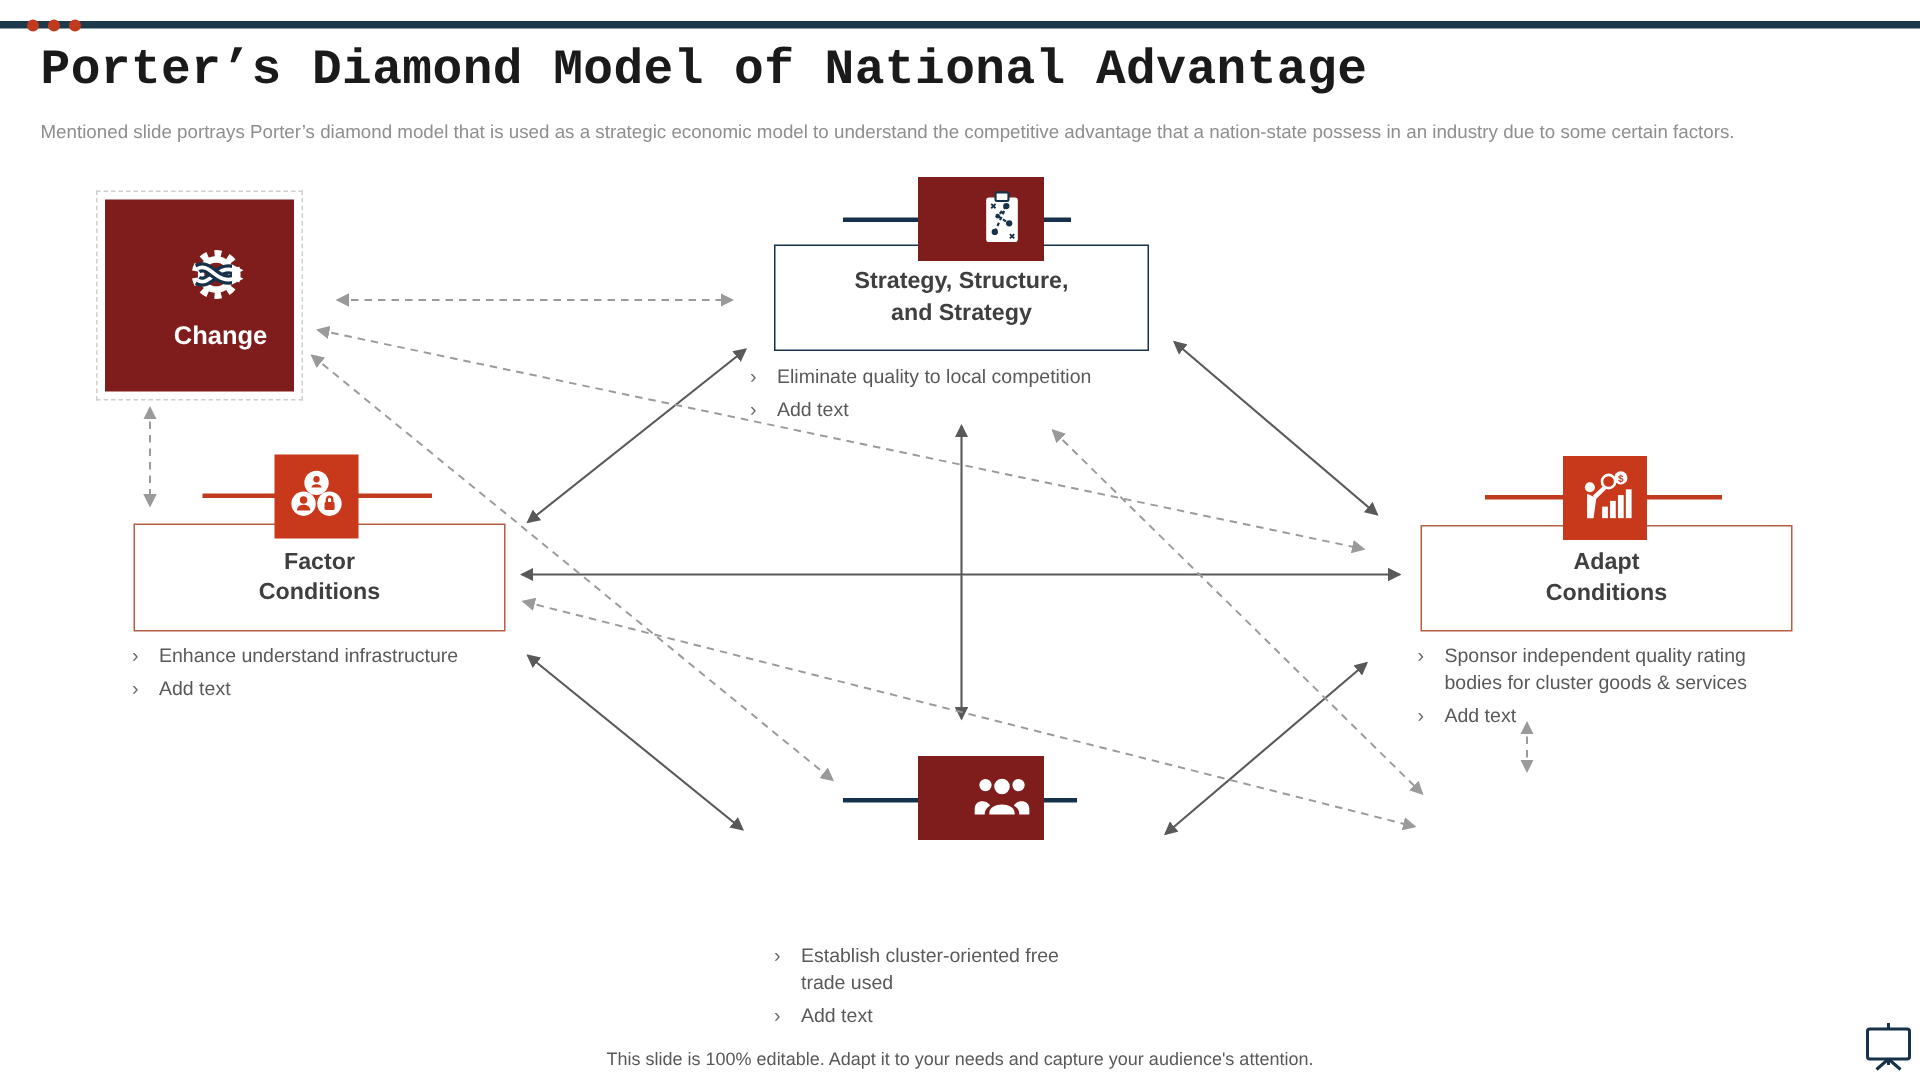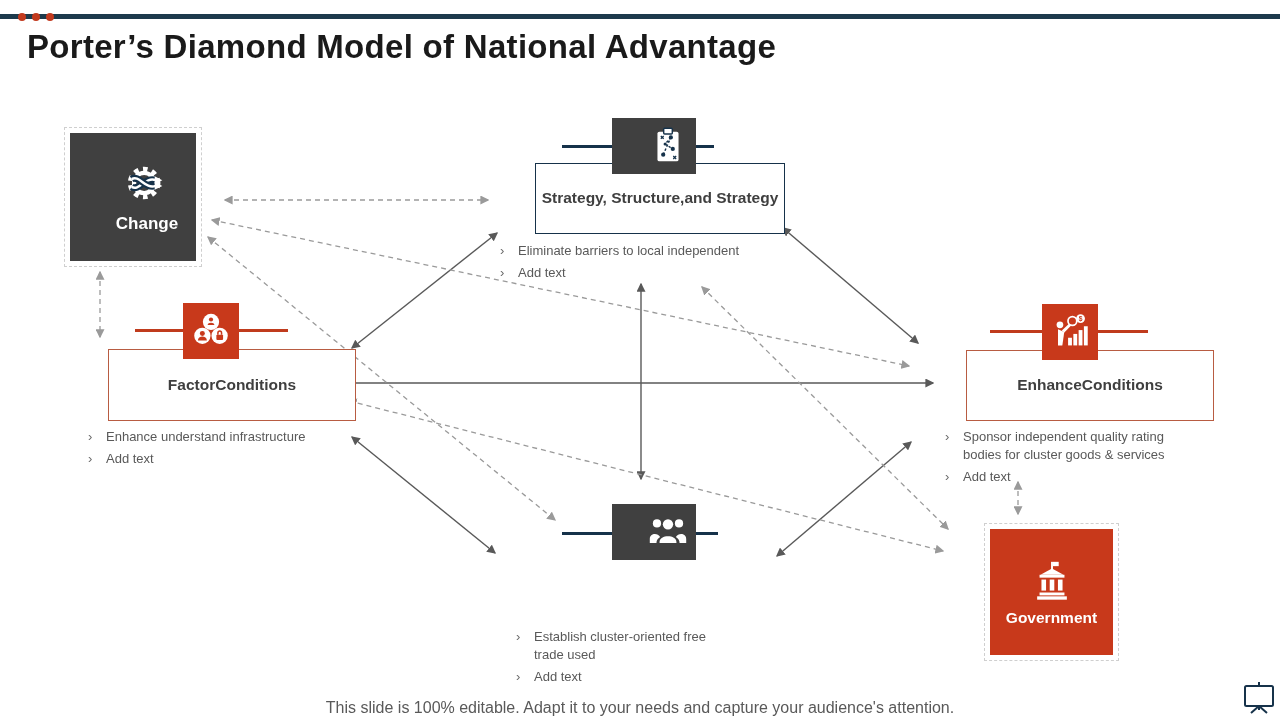--- a/index.html
+++ b/index.html
@@ -4,55 +4,56 @@
 <style>
   html,body{margin:0;padding:0;background:#fff;}
   .slide{position:relative;width:1280px;height:720px;background:#ffffff;overflow:hidden;
          font-family:"Liberation Sans",sans-serif;}
   
   .topbar{position:absolute;left:0;top:14px;width:100%;height:5px;background:#1d3a4c;}
   .dot{position:absolute;top:13px;width:8px;height:8px;border-radius:50%;background:#c23a1e;}
   .dot1{left:18px}.dot2{left:32px}.dot3{left:46px}
   
   .title{position:absolute;left:27px;top:28px;font-size:33px;font-weight:bold;color:#1a1a1a;
-         letter-spacing:.3px;white-space:nowrap;}
+         letter-spacing:.3px;white-space:nowrap;font-family:Liberation Mono, monospace;}
   .subtitle{position:absolute;left:27px;top:81px;width:1215px;font-size:12.5px;color:#8e8e8e;}
   
   .arrows{position:absolute;left:0;top:0;width:1280px;height:720px;z-index:1;pointer-events:none;}
   .badge-line{position:absolute;height:3px;z-index:2;}
   .badge{position:absolute;width:56px;height:56px;z-index:3;display:flex;align-items:center;justify-content:center;}
   .badge svg{width:46px;height:46px;}
-  .titlebox{position:absolute;background:#fff;z-index:2;display:flex;flex-direction:row;
-            align-items:center;justify-content:center;text-align:center;margin-left:19px;}
+  .titlebox{position:absolute;background:#fff;z-index:2;display:flex;flex-direction:column;
+            align-items:center;justify-content:center;text-align:center;}
   .titlebox .tl{font-size:15.5px;font-weight:bold;color:#3f3f3f;line-height:1.3;}
   .bullets{position:absolute;z-index:2;font-size:13px;color:#595959;line-height:1.38;}
   .bullets .row{display:flex;margin-bottom:4px;}
   .bullets .mk{width:18px;flex:0 0 18px;color:#6a6a6a;}
   
   .sel-wrap{position:absolute;border:1px dashed #cfcfcf;z-index:2;}
   .fillbox{position:absolute;inset:5px;display:flex;flex-direction:column;align-items:center;
            justify-content:center;gap:8px;}
   .fillbox .lbl{color:#ffffff;font-weight:bold;}
-  .navy-bg{background:#404040;padding-left:28px;}
+  .navy-bg{background:#7f1d1d;padding-left:28px;}
   .red-bg{background:#c8391b;}
   
-  .footer{position:absolute;left:0;top:699px;width:100%;text-align:center;font-size:16px;color:#595959;}
+  .footer{position:absolute;left:0;top:699px;width:100%;text-align:center;font-size:12px;color:#595959;}
   .monitor{position:absolute;left:1240px;top:680px;z-index:2;}
 </style>
 </head>
 <body>
 
 <div class="slide">
 
   <div class="topbar"></div>
   <div class="dot dot1"></div>
   <div class="dot dot2"></div>
   <div class="dot dot3"></div>
 
   <div class="title">Porter’s Diamond Model of National Advantage</div>
+  <div class="subtitle">Mentioned slide portrays Porter’s diamond model that is used as a strategic economic model to understand the competitive advantage that a nation-state possess in an industry due to some certain factors.</div>
 
   <svg class="arrows" viewBox="0 0 1280 720">
     <defs>
       <marker id="ms" viewBox="0 0 10 10" refX="8.5" refY="5" markerWidth="9" markerHeight="9" markerUnits="userSpaceOnUse" orient="auto-start-reverse">
         <path d="M0,0 L10,5 L0,10 z" fill="#595959"></path>
       </marker>
       <marker id="md" viewBox="0 0 10 10" refX="8.5" refY="5" markerWidth="9" markerHeight="9" markerUnits="userSpaceOnUse" orient="auto-start-reverse">
         <path d="M0,0 L10,5 L0,10 z" fill="#9a9a9a"></path>
       </marker>
     </defs>
@@ -109,21 +110,21 @@
       </g>
     </svg>
   </div>
   <div class="titlebox" style="left:516px;top:163px;width:248px;height:69px;border:1.5px solid #16324a;">
     <div class="tl">Strategy, Structure,</div>
     <div class="tl">and Strategy</div>
   </div>
   <div class="bullets" style="left:500px;top:242px;width:330px;">
     <div class="row">
       <span class="mk">›</span>
-      <span>Eliminate barriers to local independent</span>
+      <span>Eliminate quality to local competition</span>
     </div>
     <div class="row">
       <span class="mk">›</span>
       <span>Add text</span>
     </div>
   </div>
 
   <div class="badge-line" style="left:135px;top:329px;width:153px;background:#c03b1d;"></div>
   <div class="badge red-bg" style="left:183px;top:303px;">
     <svg viewBox="0 0 48 48">
@@ -166,21 +167,21 @@
         <circle cx="13.5" cy="16.5" r="3.5"></circle>
         <path d="M11.5 21 l6.5 3 -2 14 h-4.5 z"></path>
         <path d="M15.5 22.5 l7.5-7 2 2 -7 7 z"></path>
         <circle cx="35" cy="10" r="4.6"></circle>
       </g>
       <circle cx="26.5" cy="12.5" r="4.6" fill="none" stroke="#fff" stroke-width="1.8"></circle>
       <text x="35" y="12.6" font-size="7" font-weight="bold" fill="#c8391b" text-anchor="middle" font-family="Liberation Sans, sans-serif">$</text>
     </svg>
   </div>
   <div class="titlebox" style="left:947px;top:350px;width:246px;height:69px;border:1.5px solid #b85c42;">
-    <div class="tl">Enhance</div>
+    <div class="tl">Adapt</div>
     <div class="tl">Conditions</div>
   </div>
   <div class="bullets" style="left:945px;top:428px;width:250px;">
     <div class="row">
       <span class="mk">›</span>
       <span>Sponsor independent quality rating bodies for cluster goods &amp; services</span>
     </div>
     <div class="row">
       <span class="mk">›</span>
       <span>Add text</span>
@@ -202,36 +203,20 @@
     <div class="row">
       <span class="mk">›</span>
       <span>Establish cluster-oriented free trade used</span>
     </div>
     <div class="row">
       <span class="mk">›</span>
       <span>Add text</span>
     </div>
   </div>
 
-  <div class="sel-wrap" style="left:984px;top:523px;width:133px;height:136px;">
-    <div class="fillbox red-bg" style="gap:5px;">
-      <svg width="46" height="46" viewBox="0 0 48 48" fill="#fff">
-        <rect x="23" y="4" width="2" height="9"></rect>
-        <rect x="25" y="4" width="6" height="4.5"></rect>
-        <path d="M12 17.5 l12-6.5 12 6.5 z"></path>
-        <rect x="11" y="17.5" width="26" height="3"></rect>
-        <rect x="13" y="22.5" width="4.8" height="11.5"></rect>
-        <rect x="21.6" y="22.5" width="4.8" height="11.5"></rect>
-        <rect x="30.2" y="22.5" width="4.8" height="11.5"></rect>
-        <rect x="11" y="36" width="26" height="3"></rect>
-        <rect x="8.5" y="40" width="31" height="3.5"></rect>
-      </svg>
-      <div class="lbl" style="font-size:15.5px;">Government</div>
-    </div>
-  </div>
 
   <div class="footer">This slide is 100% editable. Adapt it to your needs and capture your audience's attention.</div>
 
   <svg class="monitor" width="38" height="36" viewBox="0 0 38 36">
     <line x1="19" y1="2" x2="19" y2="6" stroke="#16324a" stroke-width="2"></line>
     <rect x="5" y="6" width="28" height="20" rx="1.5" fill="#fff" stroke="#16324a" stroke-width="2"></rect>
     <path d="M19 26 l-8 7 M19 26 l8 7 M19 26 v4" fill="none" stroke="#16324a" stroke-width="2"></path>
   </svg>
 
 </div>

